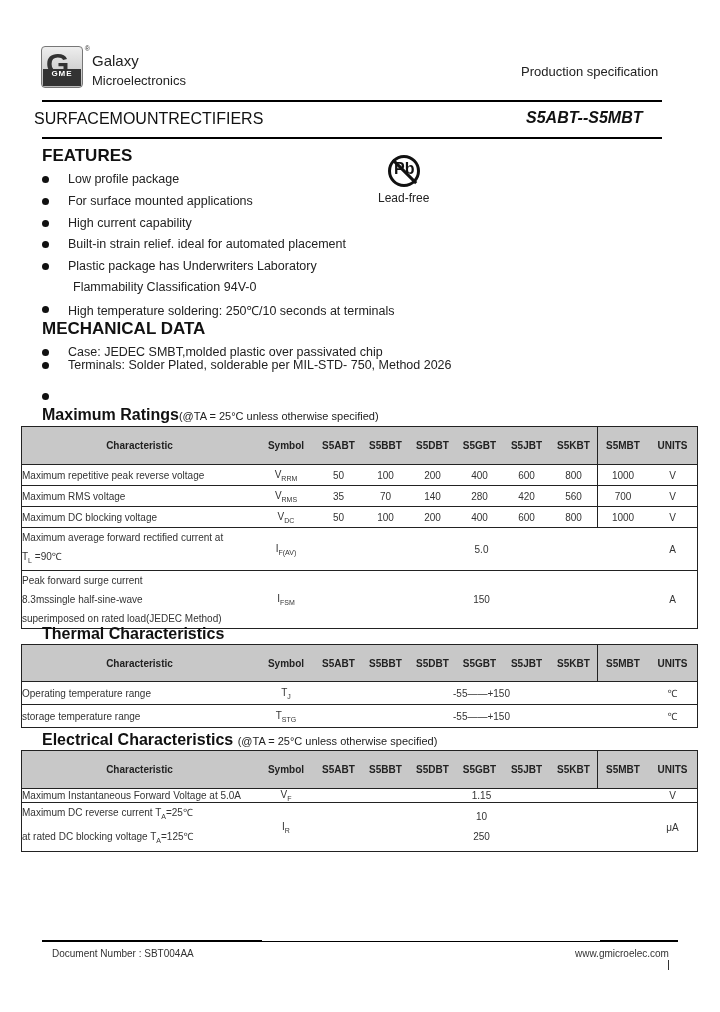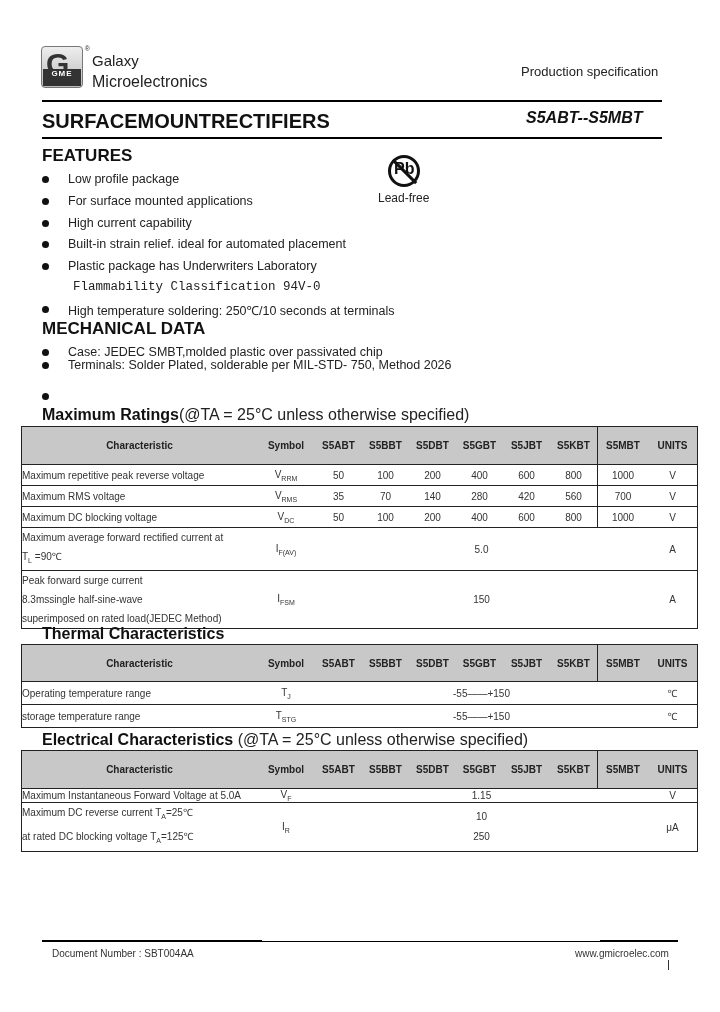--- a/index.html
+++ b/index.html
@@ -3,35 +3,35 @@
 <meta charset="utf-8">
 <style>
   html, body { margin:0; padding:0; background:#fff; }
   body { width:720px; height:1012px; position:relative; font-family:"Liberation Sans", sans-serif; color:#111; overflow:hidden; }
   .abs { position:absolute; }
   .logo-box { left:41px; top:46px; width:40px; height:40px; border:1px solid #777; border-radius:4px; background:linear-gradient(#eee,#bbb); }
   .logo-g { position:absolute; left:4px; top:0px; font:bold 30px "Liberation Sans", sans-serif; color:#333; }
   .logo-gme { position:absolute; left:1px; bottom:1px; width:38px; height:17px; background:#333; color:#fff; font:bold 8px "Liberation Sans", sans-serif; text-align:center; line-height:10px; letter-spacing:1px; }
   .logo-reg { position:absolute; right:-8px; top:-2px; font-size:7px; color:#333; }
   .company1 { left:92px; top:52px; font-size:15px; color:#222; }
-  .company2 { left:92px; top:73px; font-size:16px; color:#222; }
+  .company2 { left:92px; top:73px; font-size:13px; color:#222; }
   .prodspec { left:521px; top:64px; font-size:13px; color:#222; }
   .rule { background:#000; height:2px; }
-  .title { left:42px; top:110px; font-size:20px; font-weight:bold; }
+  .title { left:34px; top:110px; font-size:16px; font-weight:normal; }
   .partno { left:526px; top:109px; font-size:16px; font-weight:bold; font-style:italic; }
   .h2 { font-size:17px; font-weight:bold; }
   .bullet-list { left:42px; font-size:12.5px; color:#222; }
   .bl { position:absolute; white-space:nowrap; }
   .dot { position:absolute; left:0; width:7px; height:7px; border-radius:50%; background:#111; }
   .pb { left:388px; top:155px; width:32px; height:32px; border:3px solid #111; border-radius:50%; box-sizing:border-box; }
   .pb-text { position:absolute; left:3px; top:2px; font-size:16px; font-weight:bold; }
   .pb-slash { position:absolute; left:12px; top:-3px; width:3px; height:33px; background:#111; transform:rotate(-45deg); }
   .leadfree { left:378px; top:191px; font-size:12px; color:#222; }
   .sec-head { font-size:16px; font-weight:bold; }
-  .sec-sub { font-size:16px; font-weight:normal; color:#222; }
+  .sec-sub { font-size:11px; font-weight:normal; color:#222; }
   table.spec { position:absolute; left:21px; width:677px; border-collapse:collapse; font-size:10px; color:#333; }
   table.spec td, table.spec th { border-top:1px solid #222; border-bottom:1px solid #222; padding:0; text-align:center; }
   table.spec th { background:#c8c8c8; font-weight:bold; color:#222; font-size:10px; }
   table.spec .c-char { text-align:left; }
   table.spec th.c-char { text-align:center; }
   table.spec .lb { border-left:1px solid #222; }
   table.spec .rb { border-right:1px solid #222; }
   sub { font-size:7px; }
   .foot-rule { left:42px; top:941px; width:636px; height:1px; background:#000; }
   .foot-rule-thick1 { left:42px; top:940px; width:220px; height:2px; background:#000; }
@@ -62,21 +62,21 @@
 </div>
 <div class="abs leadfree">Lead-free</div>
 
 <div class="abs h2" style="left:42px;top:146px;">FEATURES</div>
 <div class="abs bullet-list" style="top:172px;width:400px;height:150px;">
   <div class="bl" style="top:0;"><span class="dot" style="top:4px;"></span><span style="margin-left:26px;text-align:right;">Low profile package</span></div>
   <div class="bl" style="top:22px;"><span class="dot" style="top:4px;"></span><span style="margin-left:26px;">For surface mounted applications</span></div>
   <div class="bl" style="top:44px;"><span class="dot" style="top:4px;"></span><span style="margin-left:26px;">High current capability</span></div>
   <div class="bl" style="top:87px;"><span class="dot" style="top:4px;"></span><span style="margin-left:26px;">Plastic package has Underwriters Laboratory</span></div>
   <div class="bl" style="top:65px;"><span class="dot" style="top:4px;"></span><span style="margin-left:26px;">Built-in strain relief. ideal for automated placement</span></div>
-  <div class="bl" style="top:108px;font-family:Liberation Mono, monospace;"><span style="margin-left:31px;">Flammability Classification 94V-0</span></div>
+  <div class="bl" style="top:108px;"><span style="margin-left:31px;">Flammability Classification 94V-0</span></div>
   <div class="bl" style="top:130px;"><span class="dot" style="top:4px;"></span><span style="margin-left:26px;">High temperature soldering: 250℃/10 seconds at terminals</span></div>
 </div>
 
 <div class="abs h2" style="left:42px;top:319px;">MECHANICAL DATA</div>
 <div class="abs bullet-list" style="top:345px;width:420px;height:65px;">
   <div class="bl" style="top:0;"><span class="dot" style="top:4px;"></span><span style="margin-left:26px;">Case: JEDEC SMBT,molded plastic over passivated chip</span></div>
   <div class="bl" style="top:13px;"><span class="dot" style="top:4px;"></span><span style="margin-left:26px;">Terminals: Solder Plated, solderable per MIL-STD- 750, Method 2026</span></div>
   <div class="bl" style="top:44px;"><span class="dot" style="top:4px;"></span></div>
 </div>
 

